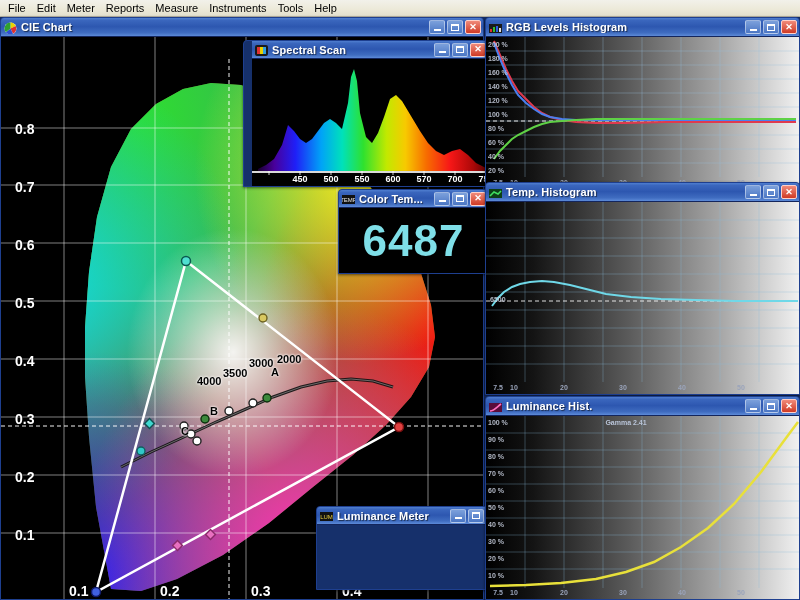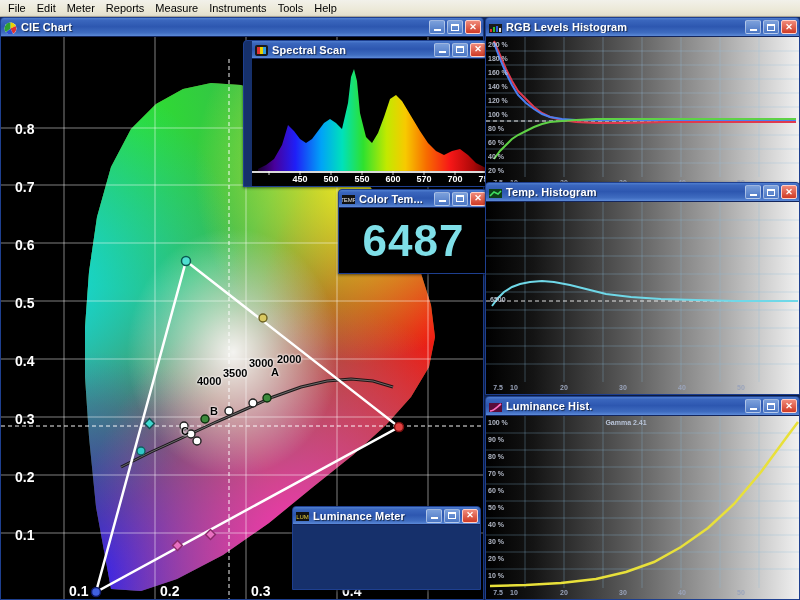--- a/index.html
+++ b/index.html
@@ -115,21 +115,21 @@
   #ctemp { left: 338px; top: 189px; width: 151px; height: 85px; }
   #ctemp-body { height: 66px; display: flex; align-items: center; justify-content: center; }
   #ctemp-value {
     color: #7fdfe8; font-size: 44px; font-weight: bold;
     letter-spacing: 1px;
     font-family: "Liberation Sans", sans-serif;
     line-height: 1;
   }
 
   
-  #lmeter { left: 292px; top: 506px; width: 189px; height: 84px; }
+  #lmeter { left: 316px; top: 506px; width: 189px; height: 84px; }
   #lmeter-body { height: 65px; display: flex; align-items: center; justify-content: center; }
   #lmeter-value {
     color: #f2e37a; font-size: 27px; font-weight: bold;
     line-height: 1;
   }
 
   
   #rgbhist  { left: 485px; top: 17px;  width: 315px; height: 172px; }
   #temphist { left: 485px; top: 182px; width: 315px; height: 213px; }
   #lumhist  { left: 485px; top: 396px; width: 315px; height: 204px; }

